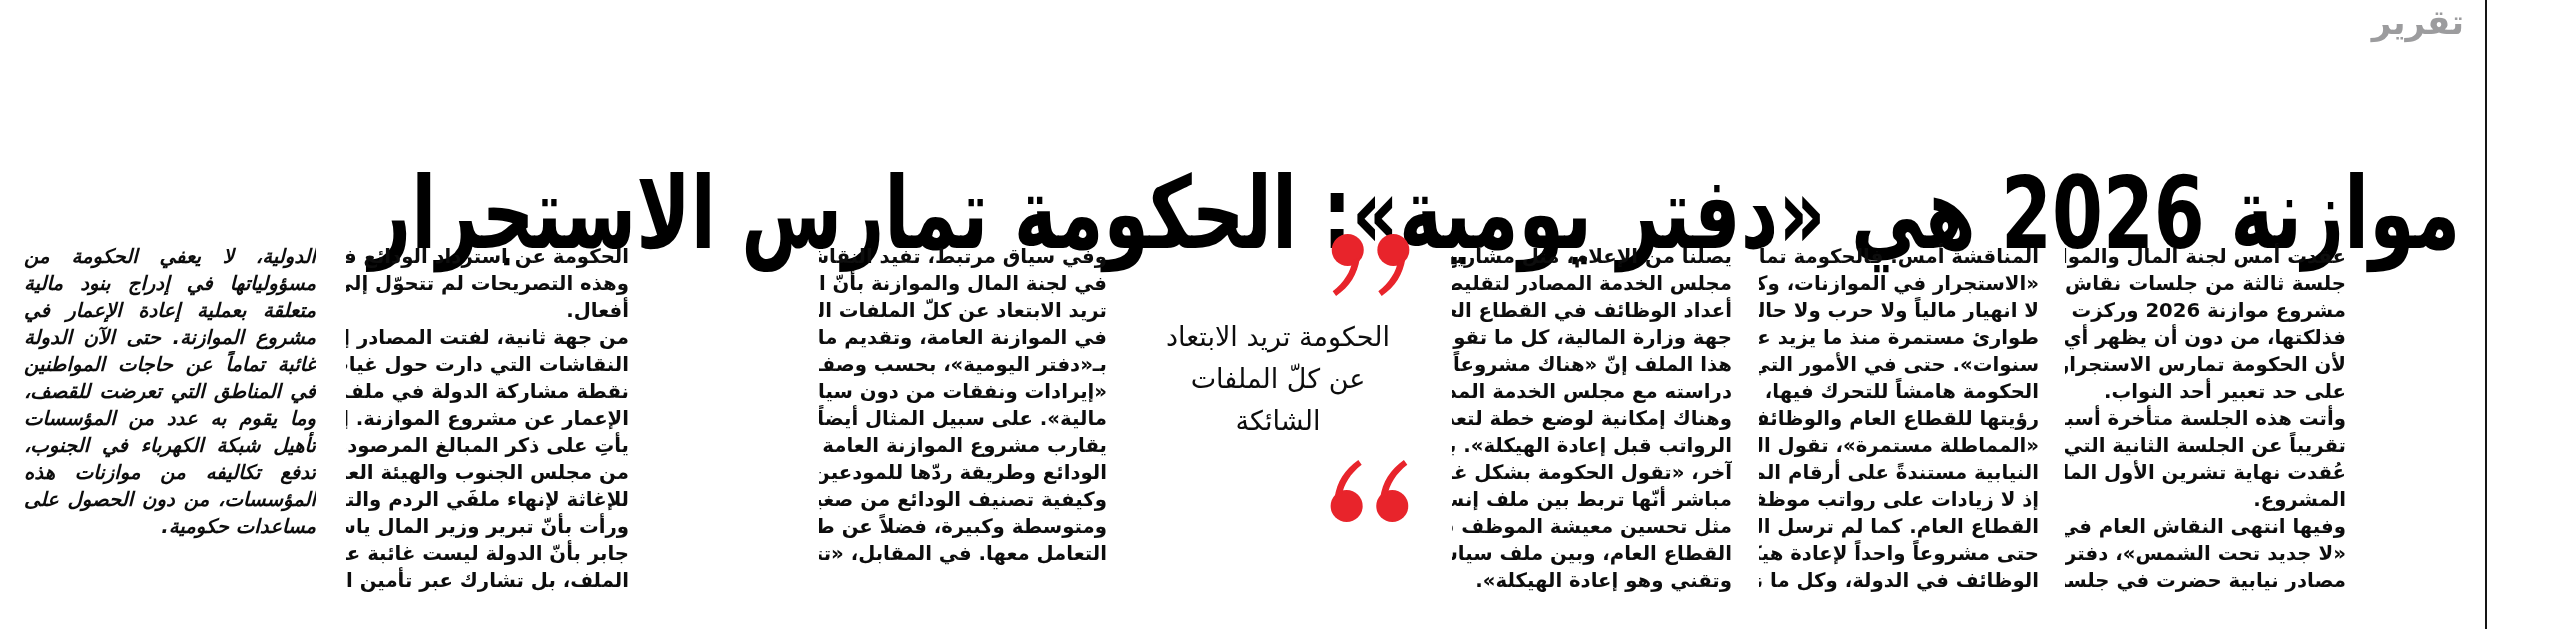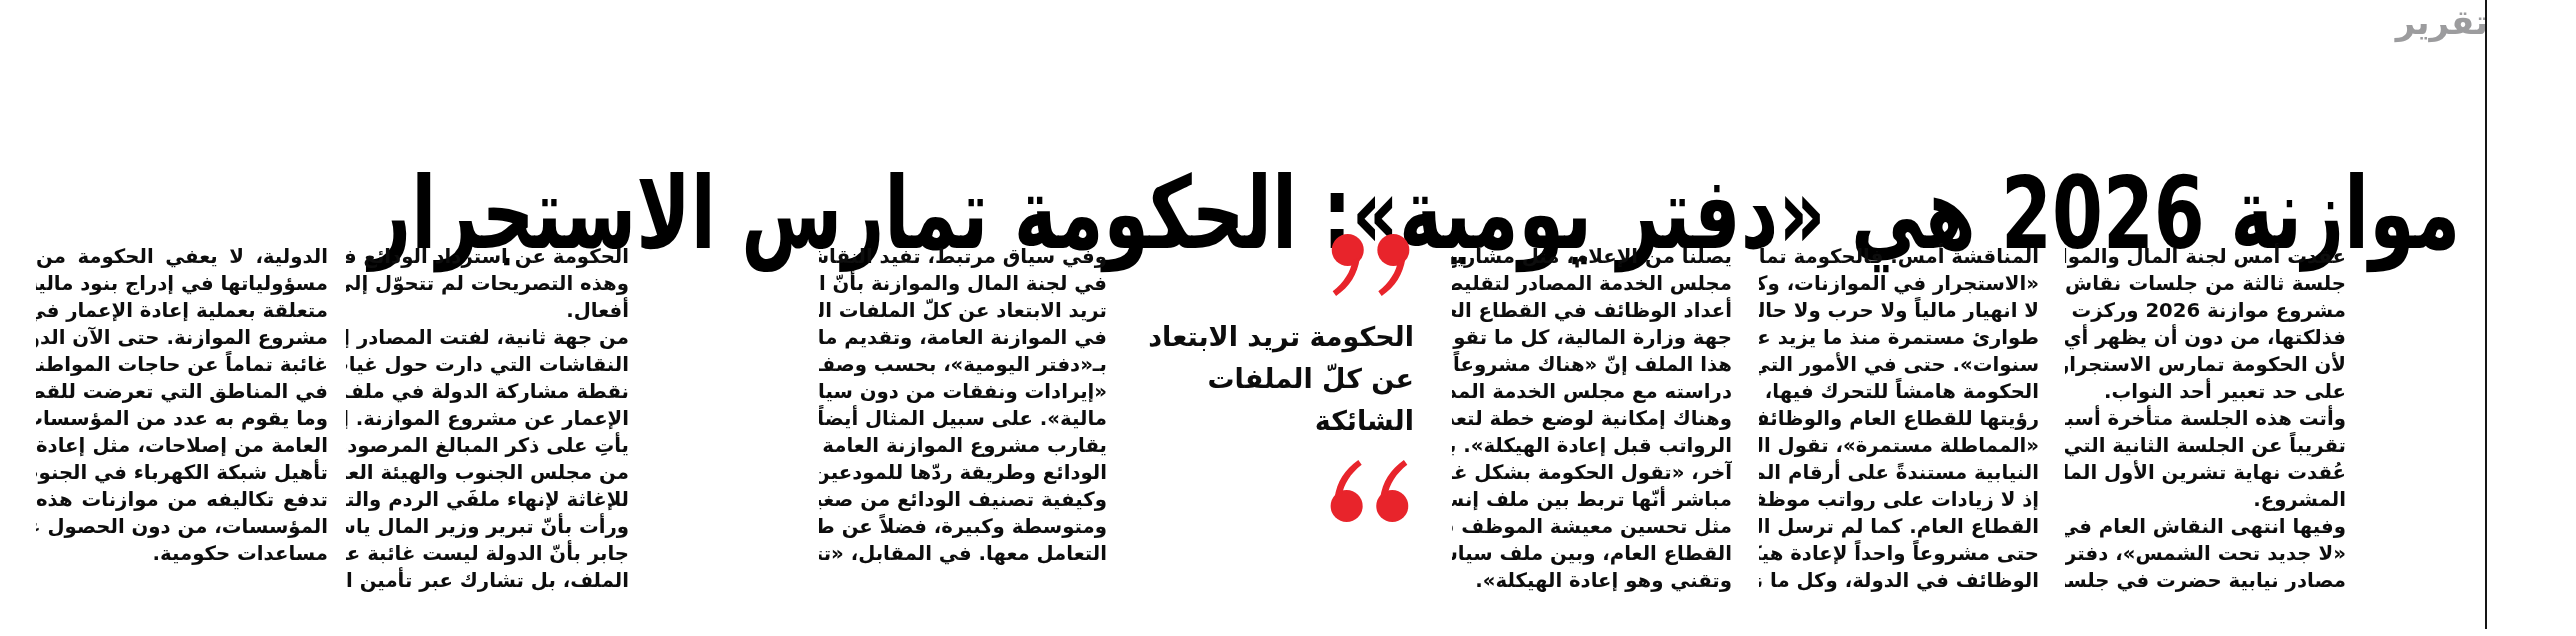--- a/index.html
+++ b/index.html
@@ -5,21 +5,21 @@
   html,body{margin:0;padding:0;background:#fff;}
   #page{
     position:relative;
     width:2576px;height:637px;
     background:#ffffff;
     overflow:hidden;
     font-family:"DejaVu Sans",sans-serif;
     direction:rtl;
   }
   #kicker{
-    position:absolute;top:2.2px;right:88px;
+    position:absolute;top:2.2px;right:112px;
     font-size:34px;font-weight:bold;
     letter-spacing:0;
   }
   #vrule{
     position:absolute;top:0;left:2485px;width:1.6px;height:629px;
     background:#151515;
   }
   #headline{
     position:absolute;top:105px;right:116px;
     font-size:77px;line-height:87px;
@@ -37,22 +37,22 @@
   .bline{
     height:27px;line-height:27px;
     white-space:nowrap;overflow:hidden;
     text-align:justify;text-align-last:justify;
   }
   .bline.e{text-align:left;text-align-last:right;}
   .bline.l{text-align:left;text-align-last:left;}
   #quote-text{
     position:absolute;top:316px;left:1142px;width:272px;
     padding-right:11px;
-    font-size:27px;line-height:42px;font-weight:bold;color:#0e0e0e;
-    text-align:right;white-space:pre-line;
+    font-size:27px;line-height:42px;font-weight:normal;color:#0e0e0e;
+    text-align:center;white-space:pre-line;
   }
   .qmark{position:absolute;}
   .qmark.flip{transform:rotate(180deg);}
 </style>
 </head>
 <body>
 
 <div id="page">
 
   <div id="kicker" style="color: rgb(156, 156, 158);">تقرير</div>
@@ -155,29 +155,28 @@
         <div class="bline j">النقاشات التي دارت حول غياب</div>
         <div class="bline j">نقطة مشاركة الدولة في ملف إعادة</div>
         <div class="bline j">الإعمار عن مشروع الموازنة. إذ لم</div>
         <div class="bline j">يأتِ على ذكر المبالغ المرصودة لكلٍّ</div>
         <div class="bline j">من مجلس الجنوب والهيئة العليا</div>
         <div class="bline j">للإغاثة لإنهاء ملفَي الردم والترميم.</div>
         <div class="bline j">ورأت بأنّ تبرير وزير المال ياسين</div>
         <div class="bline j">جابر بأنّ الدولة ليست غائبة عن</div>
         <div class="bline j">الملف، بل تشارك عبر تأمين القروض</div>
       </div>
-      <div class="col" style="left: 36px; width: 292px;">
+      <div class="col" style="left: 24px; width: 292px; font-style: italic;">
         <div class="bline j">الدولية، لا يعفي الحكومة من</div>
         <div class="bline j">مسؤولياتها في إدراج بنود مالية</div>
         <div class="bline j">متعلقة بعملية إعادة الإعمار في</div>
         <div class="bline j">مشروع الموازنة. حتى الآن الدولة</div>
         <div class="bline j">غائبة تماماً عن حاجات المواطنين</div>
         <div class="bline j">في المناطق التي تعرضت للقصف،</div>
         <div class="bline j">وما يقوم به عدد من المؤسسات</div>
-        <div class="bline j">العامة من إصلاحات، مثل إعادة</div>
         <div class="bline j">تأهيل شبكة الكهرباء في الجنوب،</div>
         <div class="bline j">تدفع تكاليفه من موازنات هذه</div>
         <div class="bline j">المؤسسات، من دون الحصول على</div>
         <div class="bline e">مساعدات حكومية.</div>
       </div>
     </div>
 
 </div>
 
 

